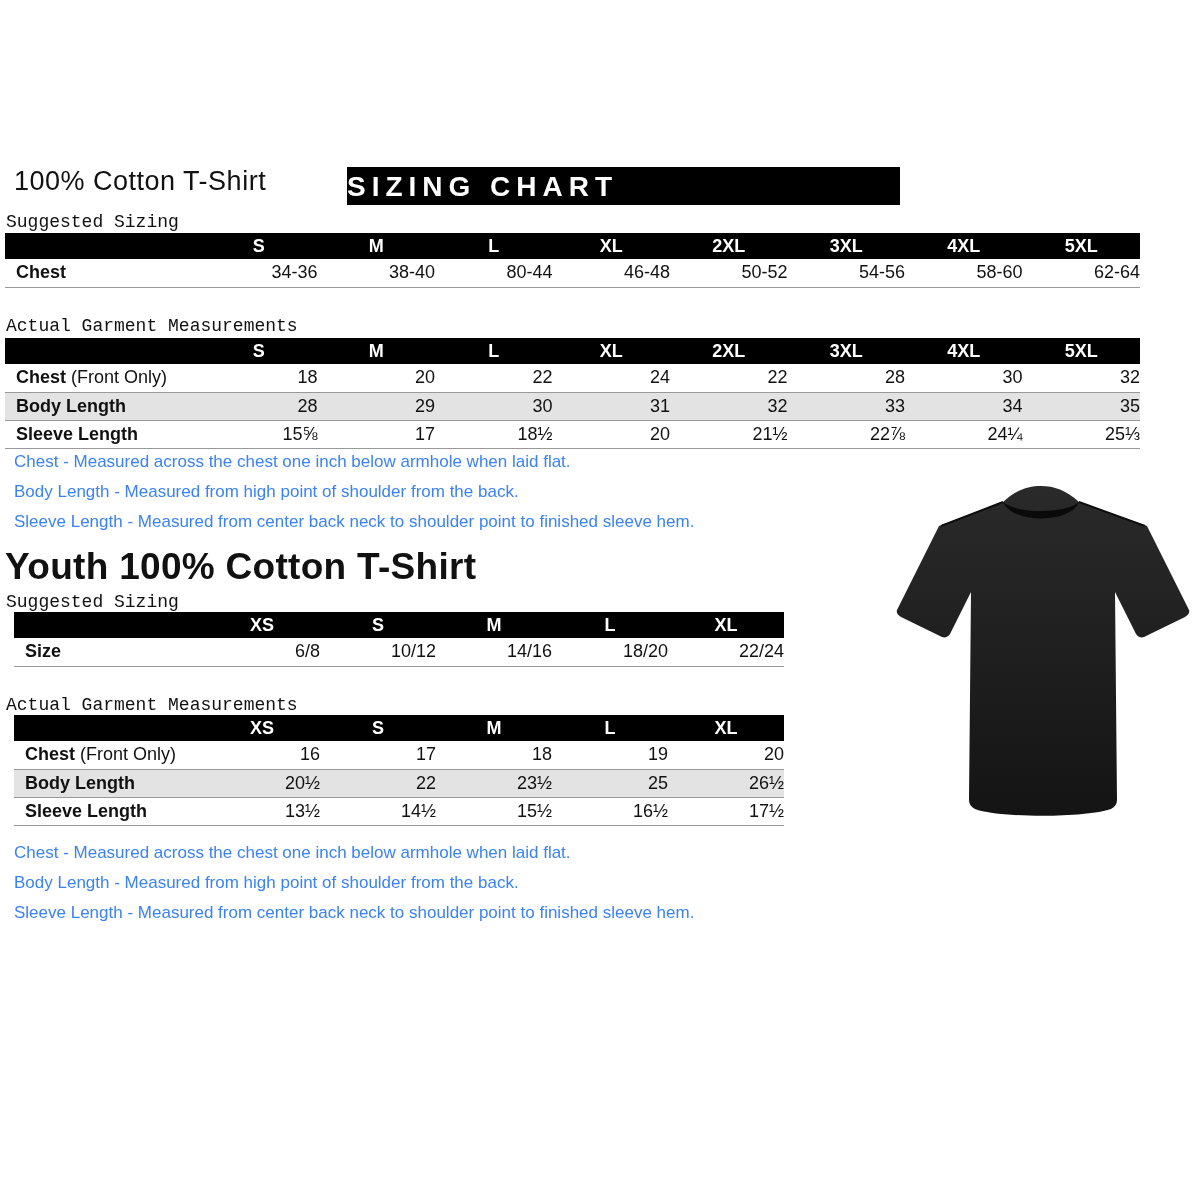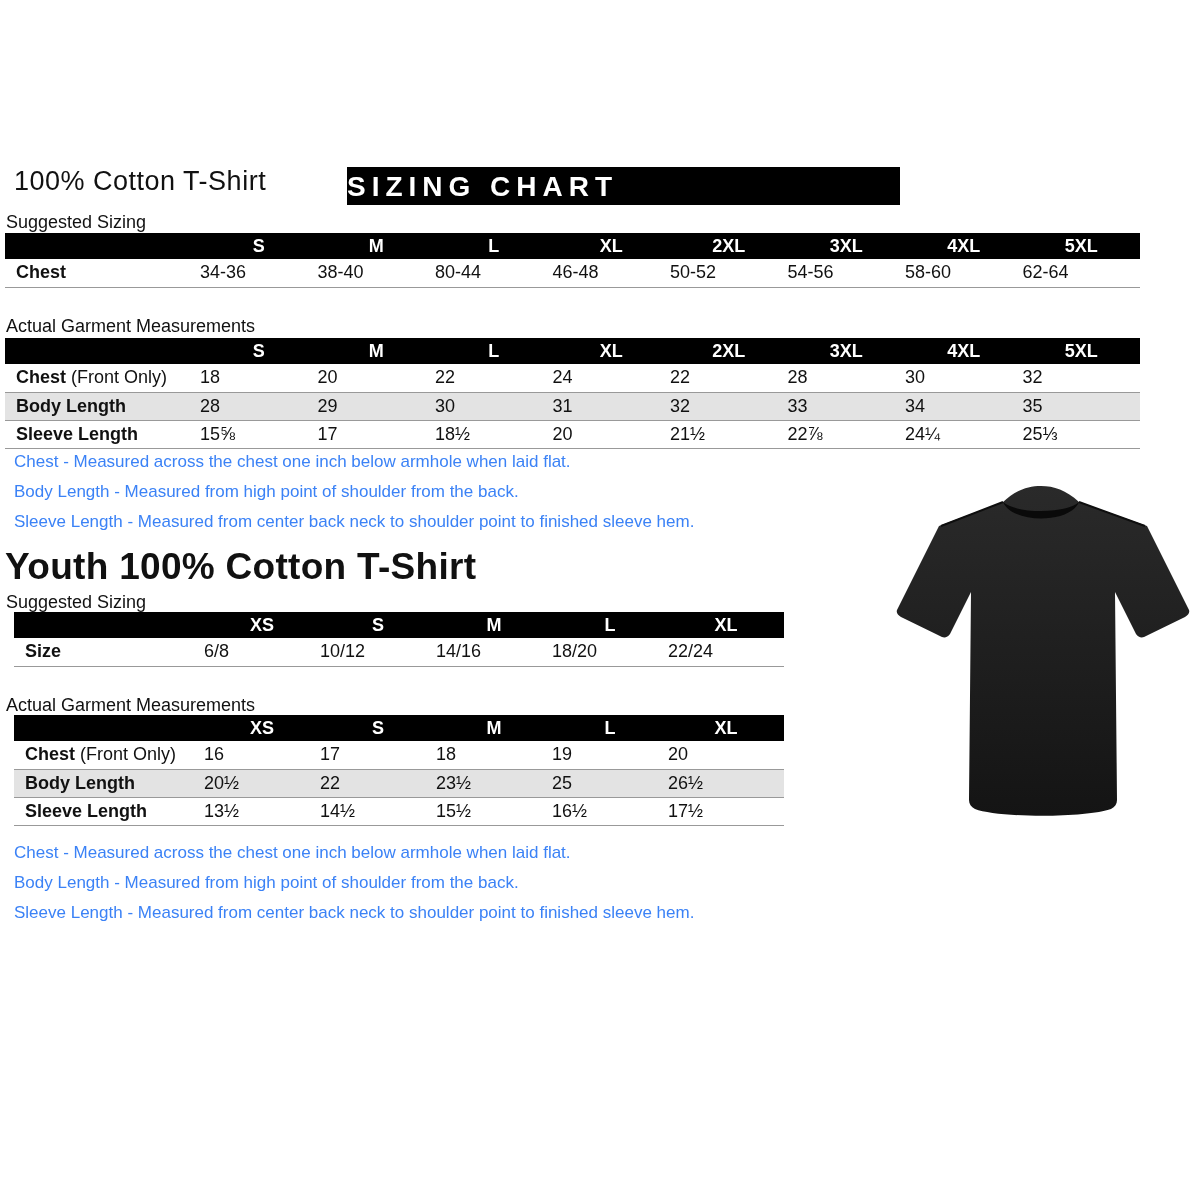--- a/index.html
+++ b/index.html
@@ -8,31 +8,31 @@
     position:relative; width:1200px; height:1200px; background:#ffffff;
     font-family:"Liberation Sans","DejaVu Sans",sans-serif; color:#111;
     overflow:hidden;
   }
   .abs { position:absolute; }
   .adult-title { left:14px; top:166px; font-size:27px; font-weight:400; letter-spacing:0.5px; }
   .banner {
     left:347px; top:167px; width:553px; height:38px; background:#000; color:#fff;
     font-weight:bold; font-size:28px; letter-spacing:6px; text-align:left; line-height:39px;
   }
-  .sub-label { font-size:18px; color:#111; }
+  .sub-label { font-size:18px; color:#111;font-family:Liberation Mono, monospace; }
   .youth-title { left:5px; top:546px; font-size:37px; font-weight:bold; letter-spacing:0.3px; }
   .note { left:14px; font-size:17px; color:#3b82f6; }
 
   table.sz { position:absolute; border-collapse:collapse; table-layout:fixed; }
   table.sz th {
     background:#000; color:#fff; font-weight:bold; font-size:18px;
     height:26px; text-align:center; padding:0;
   }
   table.sz td {
-    font-size:18px; height:28px; text-align:left; color:#111;
+    font-size:18px; height:28px; text-align:right; color:#111;
     border-bottom:1px solid #999; padding:0; white-space:nowrap;
   }
   table.sz td.rowlabel { text-align:left; padding-left:11px; }
   table.sz td.rowlabel b { font-weight:bold; }
   table.sz tbody tr:nth-child(even) { background:#e3e3e3; }
 
   table.adult { left:5px; width:1135px; }
   table.adult th:first-child { width:195px; }
   table.youth { left:14px; width:770px; }
   table.youth th:first-child { width:190px; }

